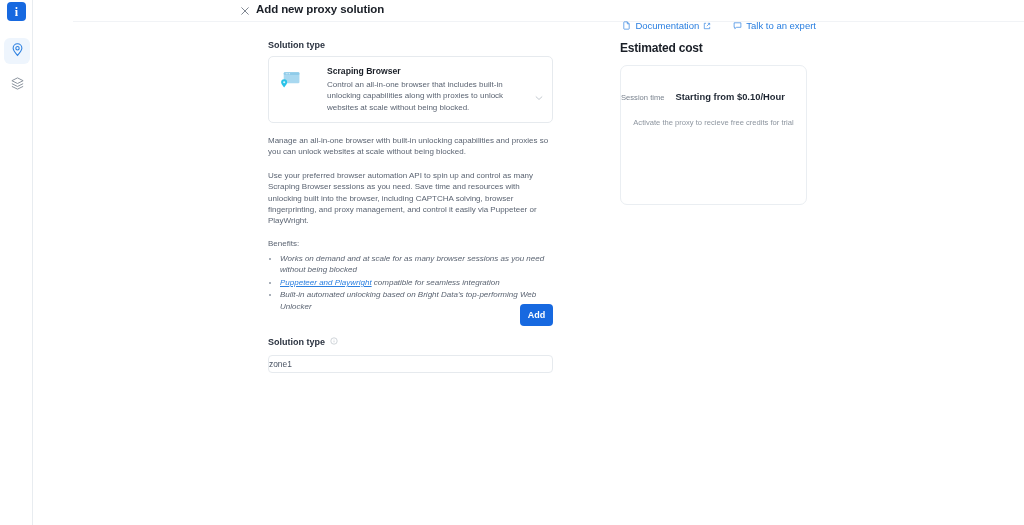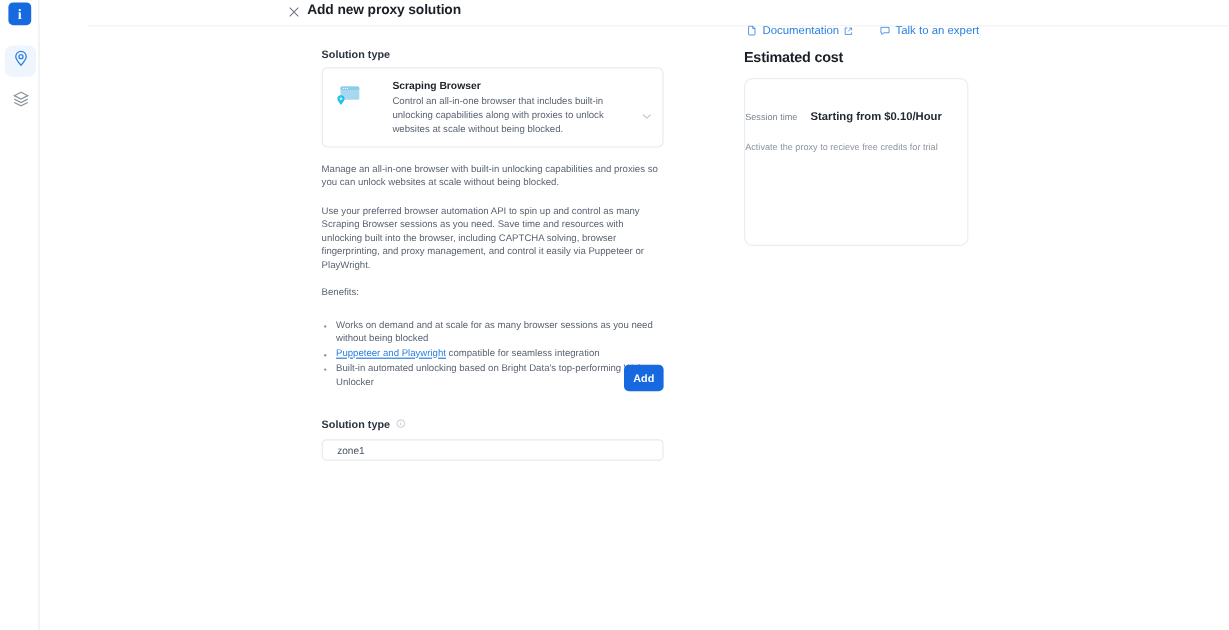--- a/index.html
+++ b/index.html
@@ -62,31 +62,31 @@
     background: #fff; padding: 9px 26px 9px 10px; display: flex; gap: 26px; min-height: 46px;
   }
   .type-card-icon { flex: 0 0 22px; padding-top: 5px; }
   .type-card-body { flex: 1 1 auto; }
   .type-card-title { font-size: 8.6px; font-weight: 700; color: #1a1f27; margin-bottom: 3px; }
   .type-card-desc { font-size: 8px; line-height: 1.42; color: #5b6472; }
   .type-card-chevron { position: absolute; right: 9px; top: 50%; margin-top: -3px; }
 
   .para { font-size: 8px; line-height: 1.42; color: #5b6472; margin-top: 12px; }
   .benefits-head { font-size: 8px; color: #5b6472; margin-top: 12px; }
-  ul.benefits { margin: 17px 0 0 0; padding-left: 12px; }
+  ul.benefits { margin: 5px 0 0 0; padding-left: 12px; font-style: italic; }
   ul.benefits li {
     font-size: 8px; line-height: 1.45; color: #5b6472; margin-bottom: 1px;
   }
   ul.benefits li::marker { color: #8d96a3; font-size: 7px; }
   .lnk { color: #2a7fe0; }
 
   .name-block { margin-top: 24px; }
   .name-input {
     width: 285px; height: 18px; border: 1px solid #e6eaee; border-radius: 4px;
-    background: #fff; font-size: 8.4px; color: #4a5464; padding: 0 12px;
+    background: #fff; font-size: 8.4px; color: #4a5464; padding: 0 0;
     font-family: "Liberation Sans", sans-serif; outline: none;
   }
 
   .add-btn {
     position: absolute; left: 520px; top: 304px;
     width: 33px; height: 22px; background: #1769e0; color: #fff; border: none;
     border-radius: 4px; font-size: 9px; font-weight: 700; cursor: pointer;
     font-family: "Liberation Sans", sans-serif;
   }
 
@@ -99,21 +99,21 @@
     position: absolute; left: 620px; top: 65px; width: 187px; height: 140px;
     border: 1px solid #eaeef2; border-radius: 7px; background: #fff;
   }
   .cost-row {
     position: absolute; left: 0; right: 0; top: 25px;
     display: flex; align-items: baseline; gap: 11px;
   }
   .cost-row-label { font-size: 7.6px; color: #7a838f; }
   .cost-row-value { font-size: 9.4px; font-weight: 700; color: #1f2733; }
   .cost-note {
-    position: absolute; left: 0; right: 0; top: 52px; 
+    position: absolute; left: 0; right: 0; top: 52px; text-align: center;
     font-size: 7.6px; color: #8d959f;
   }
 
   .info-circle { display: block; }
 </style>
 </head>
 <body>
 
 <div class="app">
 

